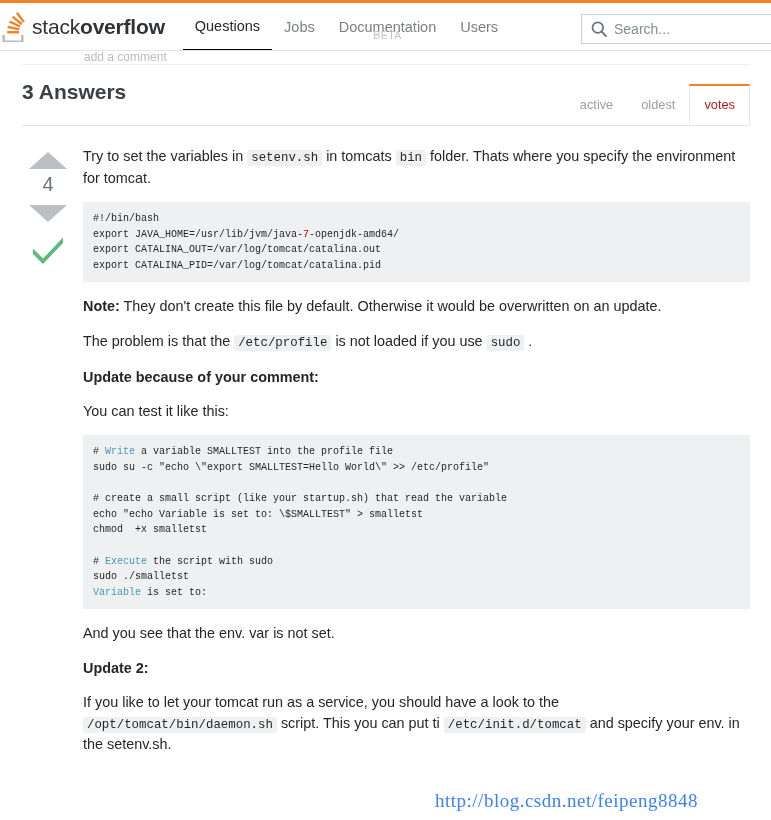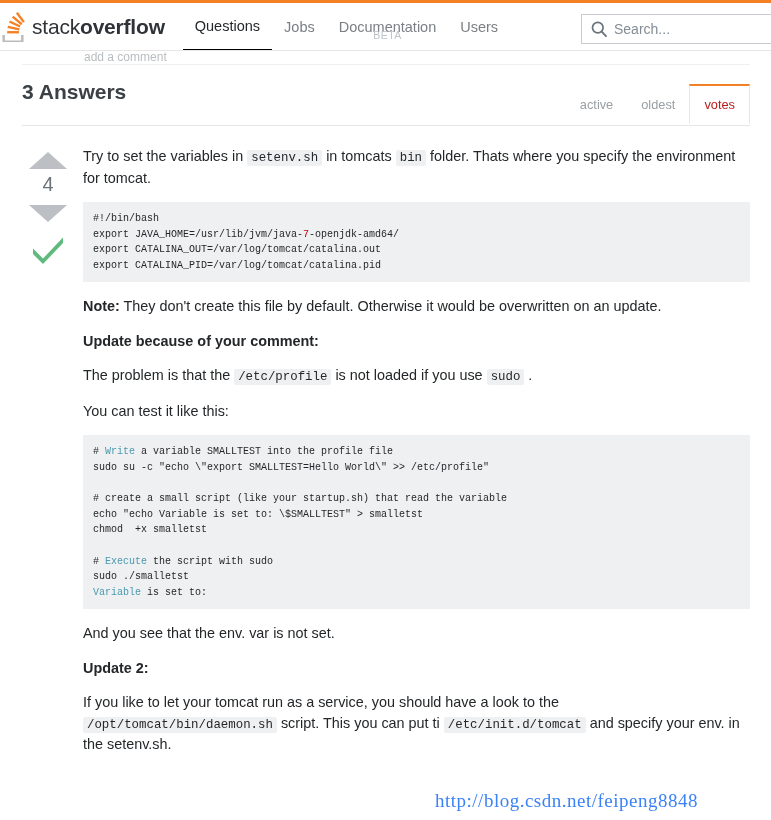--- a/index.html
+++ b/index.html
@@ -368,23 +368,23 @@
 
 
     <pre class="block"><span><span>#!/bin/bash
 export JAVA_HOME=/usr/lib/jvm/java-</span><span class="num">7</span><span>-openjdk-amd64/
 export CATALINA_OUT=/var/log/tomcat/catalina.out
 export CATALINA_PID=/var/log/tomcat/catalina.pid</span></span></pre>
 
 
     <p><b>Note:</b><span> They don't create this file by default. Otherwise it would be overwritten on an update.</span></p>
 
+    <p><span>The problem is that the </span><code class="inline">/etc/profile</code><span> is not loaded if you use </span><code class="inline">sudo</code><span> .</span></p>
+
     <p><b>Update because of your comment:</b></p>
-
-    <p><span>The problem is that the </span><code class="inline">/etc/profile</code><span> is not loaded if you use </span><code class="inline">sudo</code><span> .</span></p>
 
     <p>You can test it like this:</p>
 
     <pre class="block"><span># </span><span class="kw">Write</span><span> a variable SMALLTEST into the profile file</span>
 <span>sudo su -c "echo \"export SMALLTEST=Hello World\" &gt;&gt; /etc/profile"</span>
 
 <span># create a small script (like your startup.sh) that read the variable</span>
 <span>echo "echo Variable is set to: \$SMALLTEST" &gt; smalletst</span>
 <span>chmod  +x smalletst</span>
 

